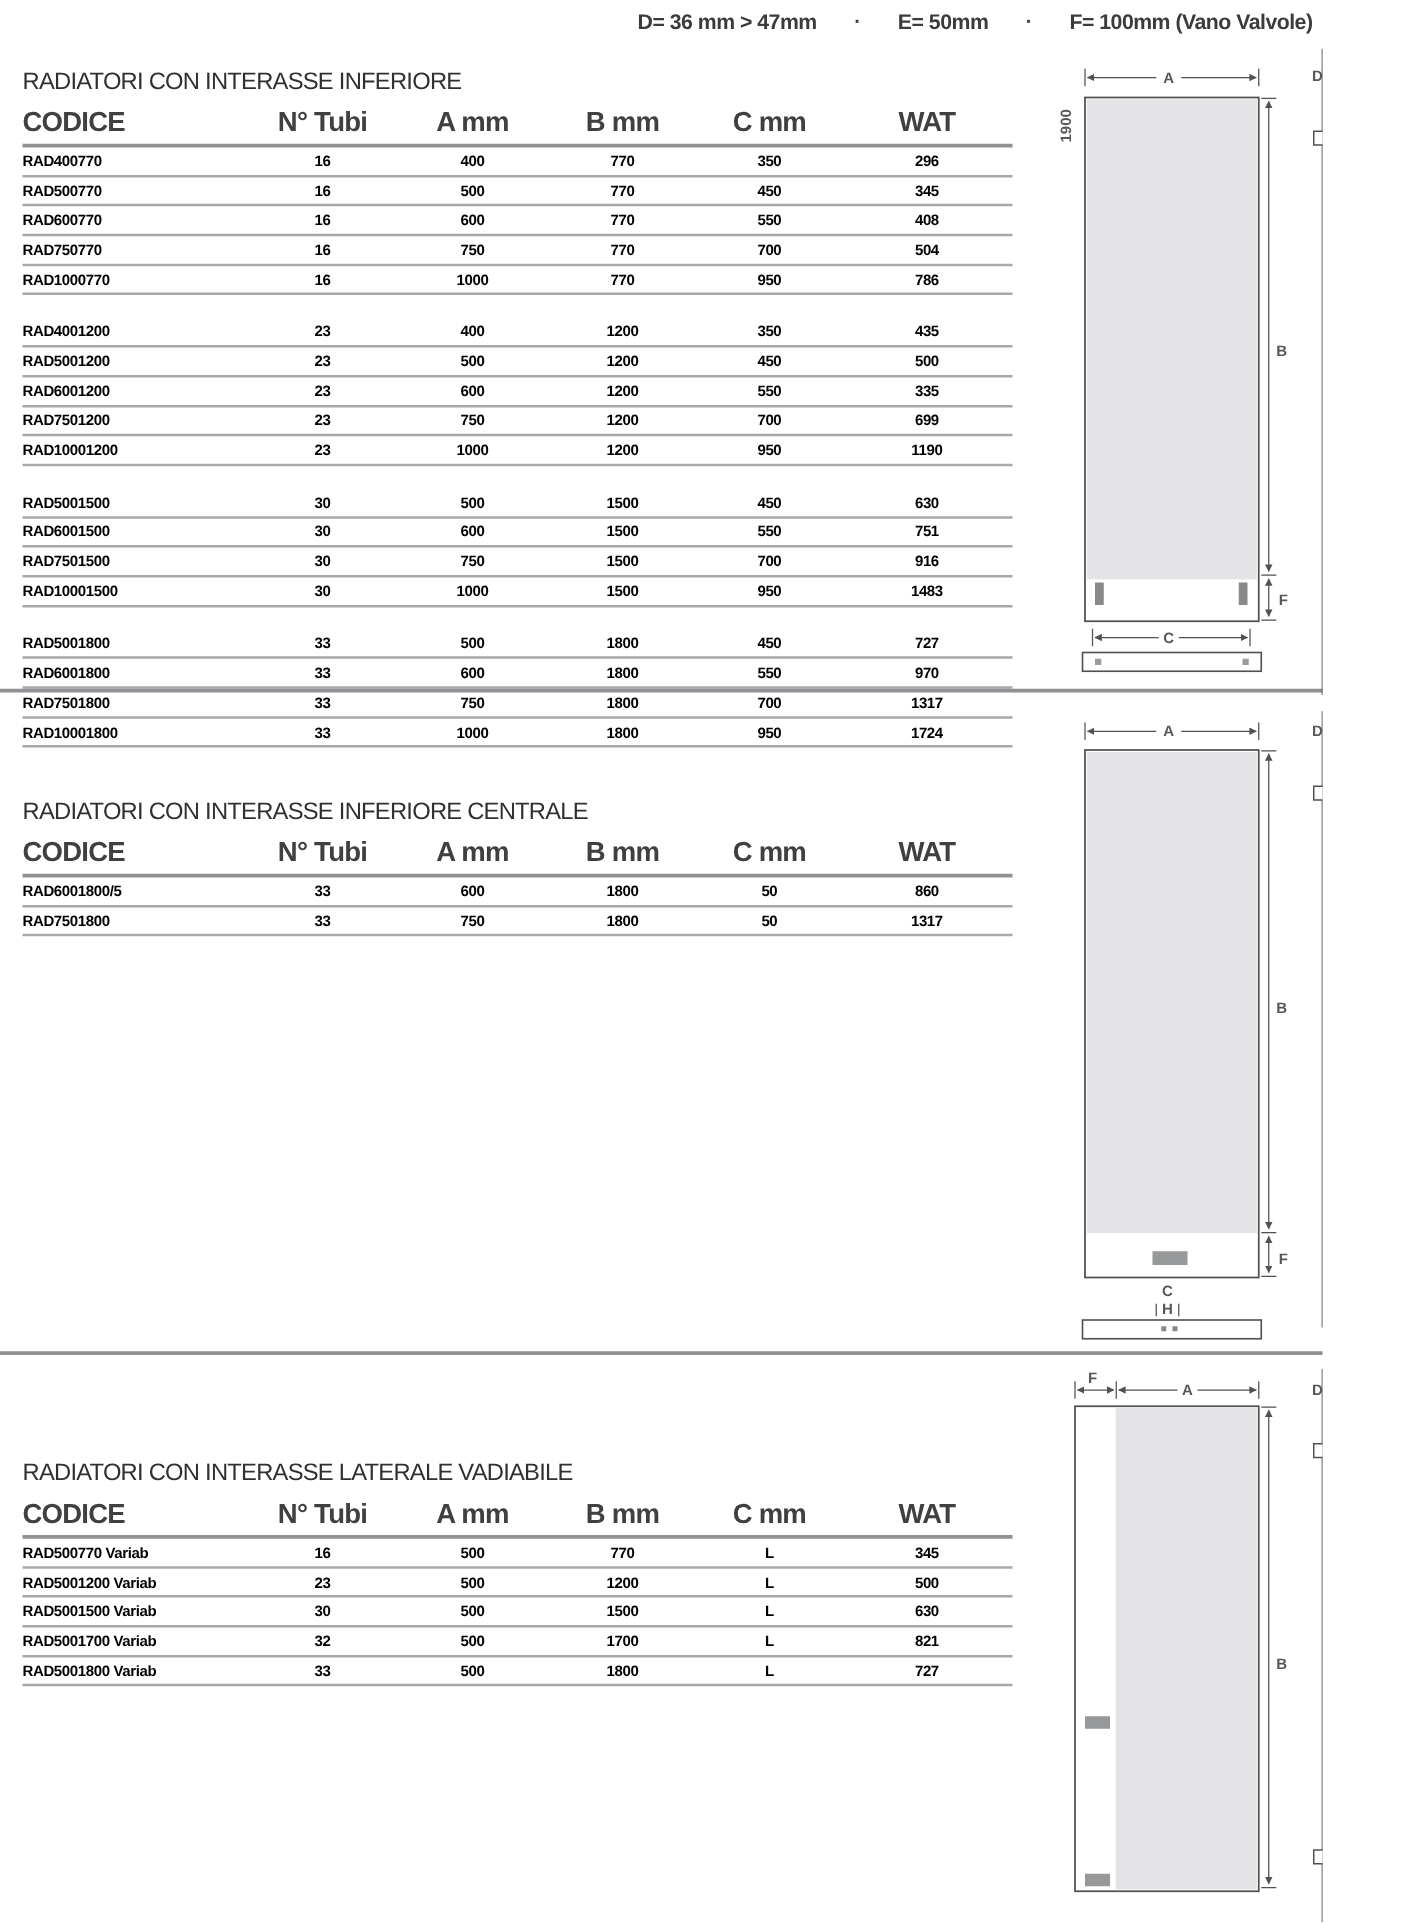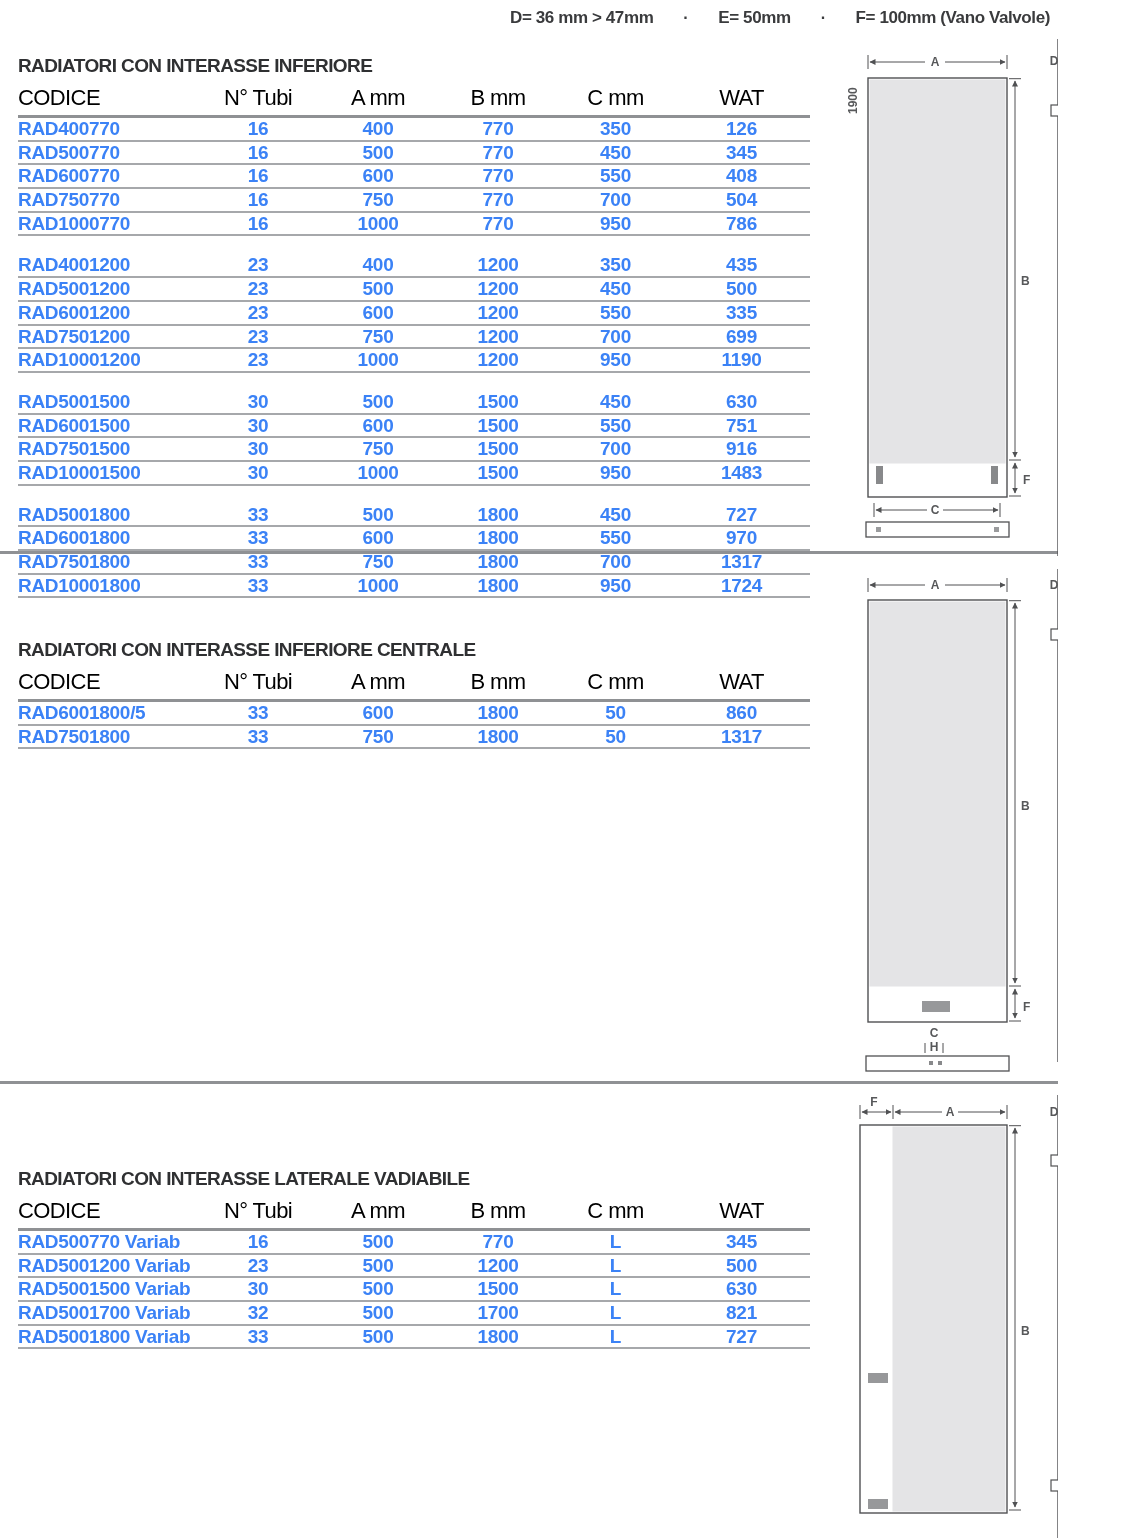--- a/index.html
+++ b/index.html
@@ -6,32 +6,32 @@
   #page{position:relative;width:1058px;height:1538px;background:#fff;overflow:hidden;
         font-family:"Liberation Sans",sans-serif;}
 
   
   .specs{position:absolute;top:8px;right:8px;display:flex;align-items:center;
          color:#3a3b3d;font-weight:bold;font-size:17px;letter-spacing:-0.4px;}
   .spec-sep{margin:0 30px;font-size:16px;color:#3a3b3d;}
 
   
   .section{position:absolute;left:18px;width:792px;}
-  .sec-title{font-size:19px;line-height:24px;font-weight:bold;color:#2f3032;
+  .sec-title{font-size:19px;line-height:24px;font-weight:normal;color:#2f3032;
              letter-spacing:-0.6px;margin-bottom:7px;}
   .thead{display:grid;grid-template-columns:180px 120px 120px 120px 115px 137px;
          border-bottom:3px solid #8f9194;padding-bottom:4px;}
-  .th{font-size:22px;line-height:26px;font-weight:normal;color:#000000;
+  .th{font-size:22px;line-height:26px;font-weight:bold;color:#404040;
       letter-spacing:-0.6px;text-align:center;}
   .th.c0{text-align:left;}
   .tgroup{margin-top:0;}
   .tgroup + .tgroup{margin-top:18px;}
   .trow{display:grid;grid-template-columns:180px 120px 120px 120px 115px 137px;
         height:21.7px;align-items:center;border-bottom:2px solid #a6a8ab;
-        font-size:19px;font-weight:bold;color:#3b82f6;letter-spacing:-0.3px;}
+        font-size:12px;font-weight:bold;color:#000000;letter-spacing:-0.3px;}
   .td{text-align:center;}
   .td.c0{text-align:left;}
 
   .divider{position:absolute;left:0;width:1126px;height:2.5px;background:#8f9194;}
 
   
   .dia{position:absolute;}
   .dia line, .dia rect.frame, .dia path.frame{stroke:#505153;}
   .dia text{font-family:"Liberation Sans",sans-serif;font-size:12px;font-weight:bold;fill:#57585a;}
 </style>
@@ -58,21 +58,21 @@
           <div class="th c4">C mm</div>
           <div class="th c5">WAT</div>
         </div>
         <div class="tgroup">
           <div class="trow">
             <div class="td c0">RAD400770</div>
             <div class="td c1">16</div>
             <div class="td c2">400</div>
             <div class="td c3">770</div>
             <div class="td c4">350</div>
-            <div class="td c5">126</div>
+            <div class="td c5">296</div>
           </div>
           <div class="trow">
             <div class="td c0">RAD500770</div>
             <div class="td c1">16</div>
             <div class="td c2">500</div>
             <div class="td c3">770</div>
             <div class="td c4">450</div>
             <div class="td c5">345</div>
           </div>
           <div class="trow">

